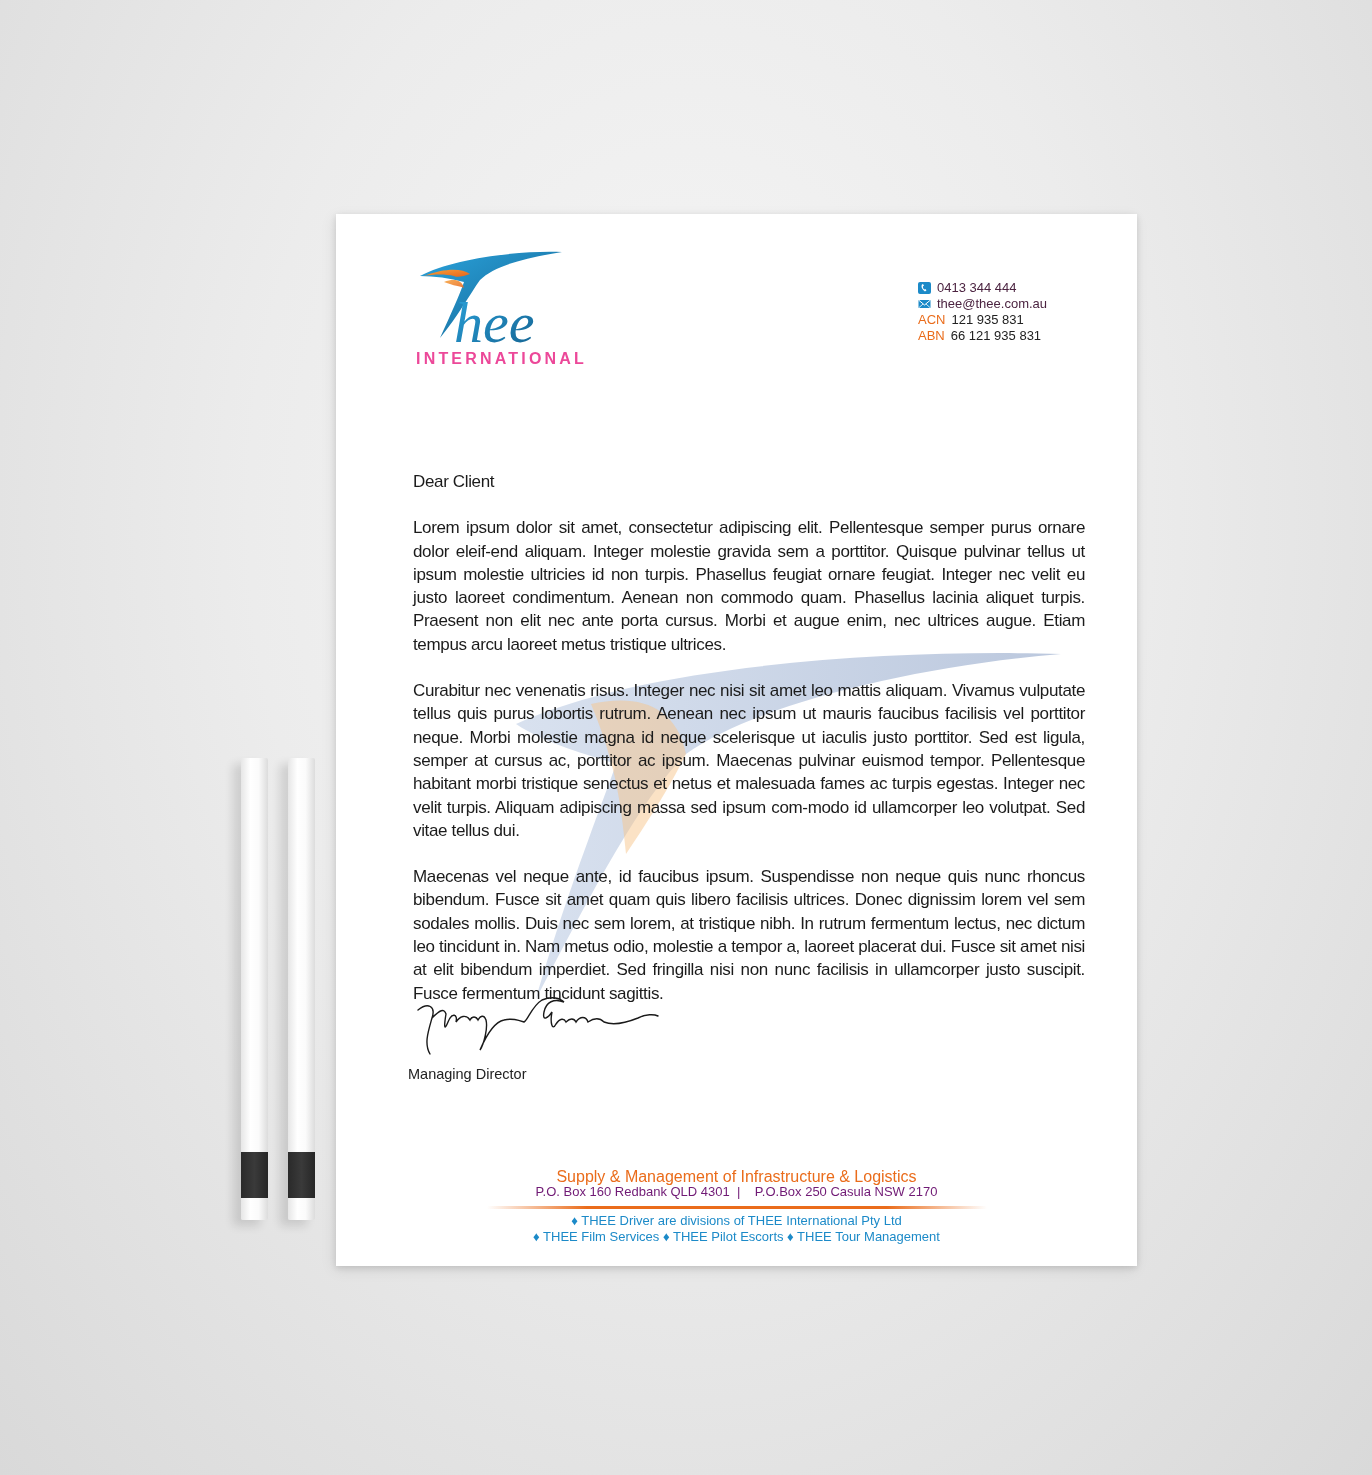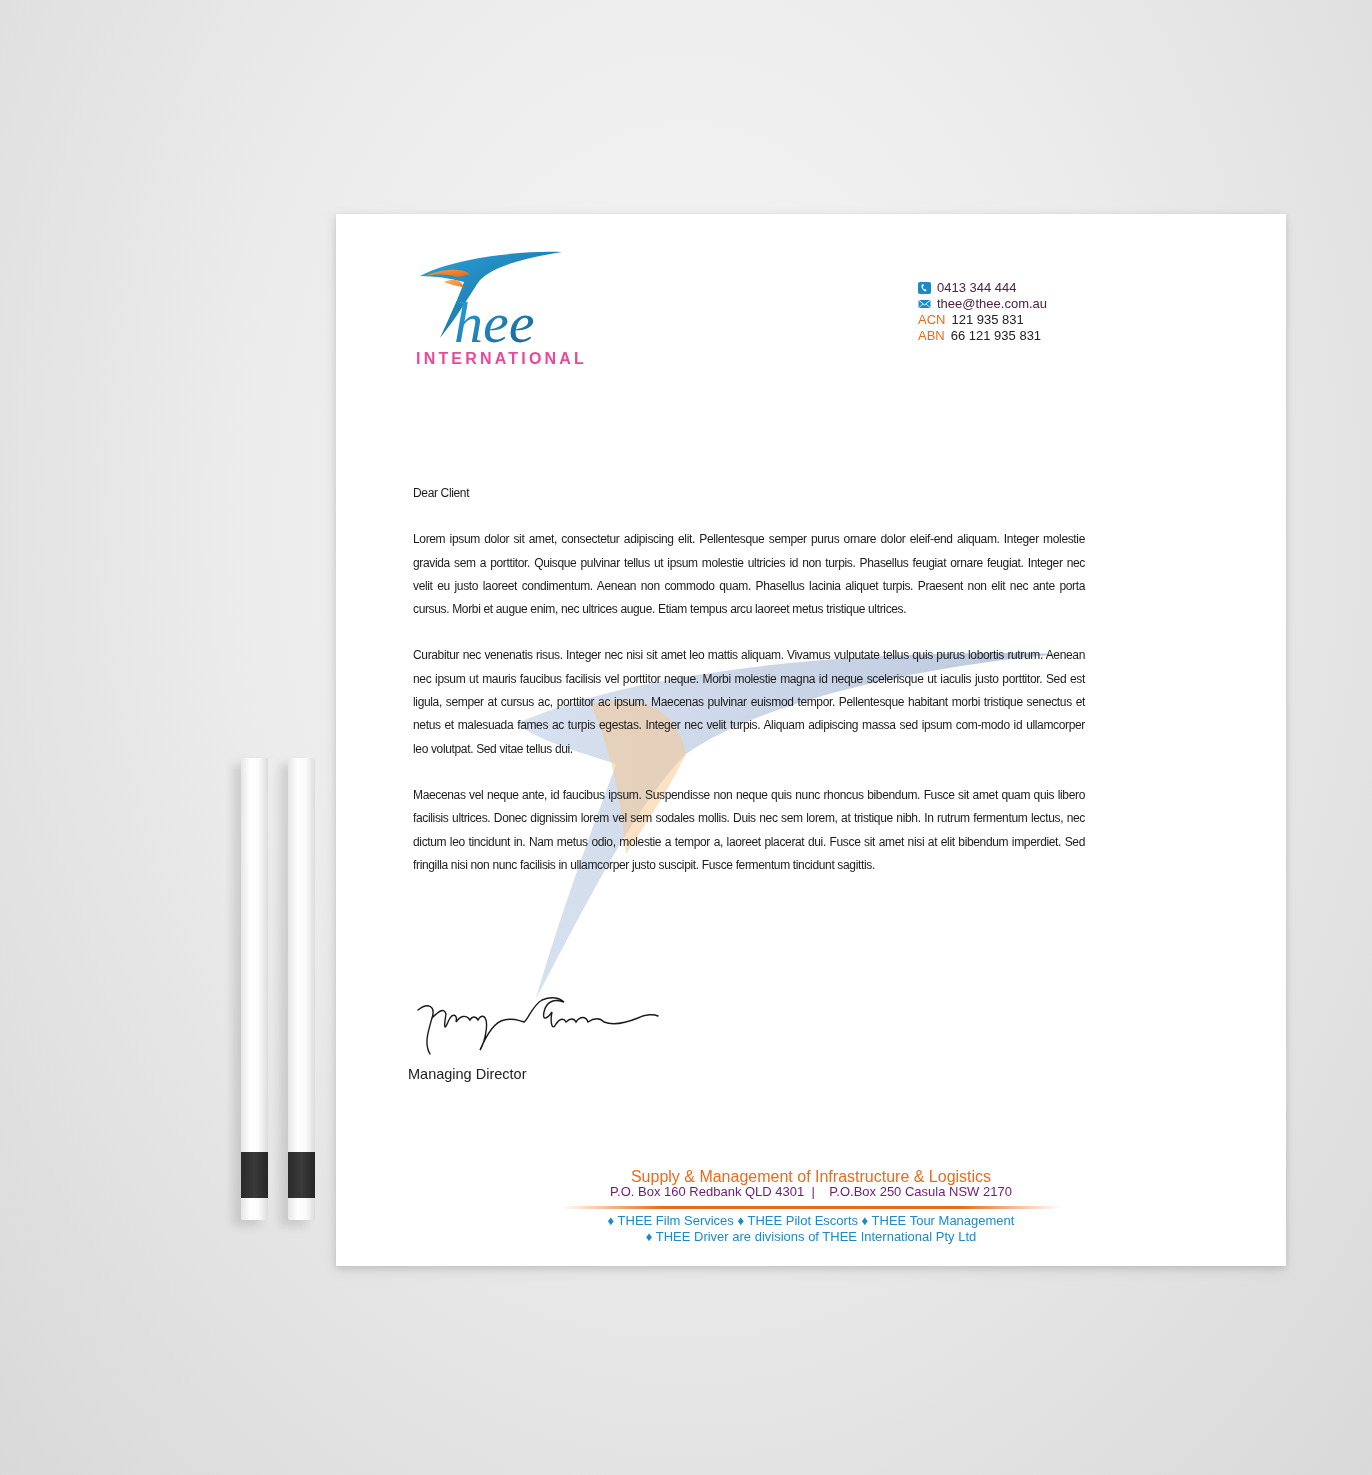--- a/index.html
+++ b/index.html
@@ -7,32 +7,32 @@
     width:1372px; height:1475px; position:relative; overflow:hidden;
     background: radial-gradient(ellipse at 50% 35%, #f6f6f6 0%, #ececec 45%, #d9d9d9 100%);
     font-family:"Liberation Sans", sans-serif;
   }
   .pen { position:absolute; width:27px; height:462px; border-radius:2px;
     background: linear-gradient(90deg,#e6e6e6 0%,#ffffff 35%,#fbfbfb 65%,#dcdcdc 100%);
     box-shadow: -8px 6px 10px rgba(0,0,0,0.12);
   }
   .pen .band { position:absolute; left:0; right:0; top:394px; height:46px;
     background: linear-gradient(90deg,#2a2a2a,#3a3a3a 50%,#262626); }
-  .paper { position:absolute; left:336px; top:214px; width:950px; height:1052px; background:#fff;
+  .paper { position:absolute; left:336px; top:214px; width:801px; height:1052px; background:#fff;
     box-shadow: 0 2px 6px rgba(0,0,0,0.12), -2px 4px 14px rgba(0,0,0,0.08); }
   .logo { position:absolute; left:78px; top:32px; width:190px; height:125px; }
   .logo-sub { position:absolute; left:80px; top:136px; font-size:16px; font-weight:bold;
     letter-spacing:3.2px; color:#ec4899; }
   .contact { position:absolute; left:582px; top:66px; font-size:13px; line-height:16px; color:#4b2340; }
   .contact .row { display:flex; align-items:center; height:16px; }
   .contact .ico { width:13px; height:12px; margin-right:6px; display:inline-block; }
   .contact .lbl { color:#ea6c1b; margin-right:6px; }
   .contact .val { color:#222; }
   .watermark { position:absolute; left:160px; top:430px; width:570px; height:360px; pointer-events:none; }
-  .letter { position:absolute; left:77px; top:268px; width:672px; font-size:12px; line-height:23.3px; color:#1b1b1b;
+  .letter { position:absolute; left:77px; top:256px; width:672px; font-size:17px; line-height:23.3px; color:#1b1b1b;
     font-family:"Liberation Sans", sans-serif; letter-spacing:-0.35px; }
   .letter p { margin:0; text-align:justify; }
   .salutation { margin-bottom:23px !important; }
   .para { margin-bottom:23px !important; }
   .signature { position:absolute; left:78px; top:778px; width:246px; height:68px; }
   .title { position:absolute; left:72px; top:852px; font-size:14.5px; color:#222; }
   .footer { position:absolute; left:0; right:0; top:955px; text-align:center; }
   .footer .tag { color:#ea6c1b; font-size:16px; line-height:15px; }
   .footer .addr { color:#701a75; font-size:13px; line-height:16px; }
   .footer .rule { width:500px; height:3px; margin:6px auto 4px auto;
@@ -116,17 +116,17 @@
 
   <svg class="signature" viewBox="0 0 246 68">
     <path d="M4 18 C 14 10, 22 14, 18 26 C 14 40, 10 52, 16 62 M18 26 C 26 18, 30 16, 32 22 C 30 34, 30 40, 34 30 C 38 20, 44 22, 42 30 C 46 24, 52 22, 56 28 C 58 24, 62 24, 64 28 C 66 24, 70 22, 72 28 C 74 36, 70 52, 66 58 C 72 44, 80 30, 90 28 C 98 26, 104 28, 110 30 C 114 28, 118 14, 128 8 C 138 4, 146 6, 150 10 C 140 6, 132 10, 130 20 C 128 30, 134 26, 138 20 C 136 30, 138 40, 142 32 C 146 26, 150 26, 152 30 C 156 26, 160 26, 162 30 C 166 24, 172 24, 174 30 C 180 26, 186 26, 190 30 C 200 34, 214 30, 224 26 C 232 22, 240 22, 244 24" fill="none" stroke="#1a1a1a" stroke-width="1.4" stroke-linecap="round"></path>
   </svg>
   <div class="title">Managing Director</div>
 
   <div class="footer">
     <div class="tag">Supply &amp; Management of Infrastructure &amp; Logistics</div>
     <div class="addr" style="white-space:pre;">P.O. Box 160 Redbank QLD 4301  |    P.O.Box 250 Casula NSW 2170</div>
     <div class="rule"></div>
+    <div class="div">♦ THEE Driver are divisions of THEE International Pty Ltd</div>
     <div class="div">♦ THEE Film Services  ♦  THEE Pilot Escorts ♦ THEE Tour Management</div>
-    <div class="div">♦ THEE Driver are divisions of THEE International Pty Ltd</div>
   </div>
 
 </div>
 
 </body></html>

